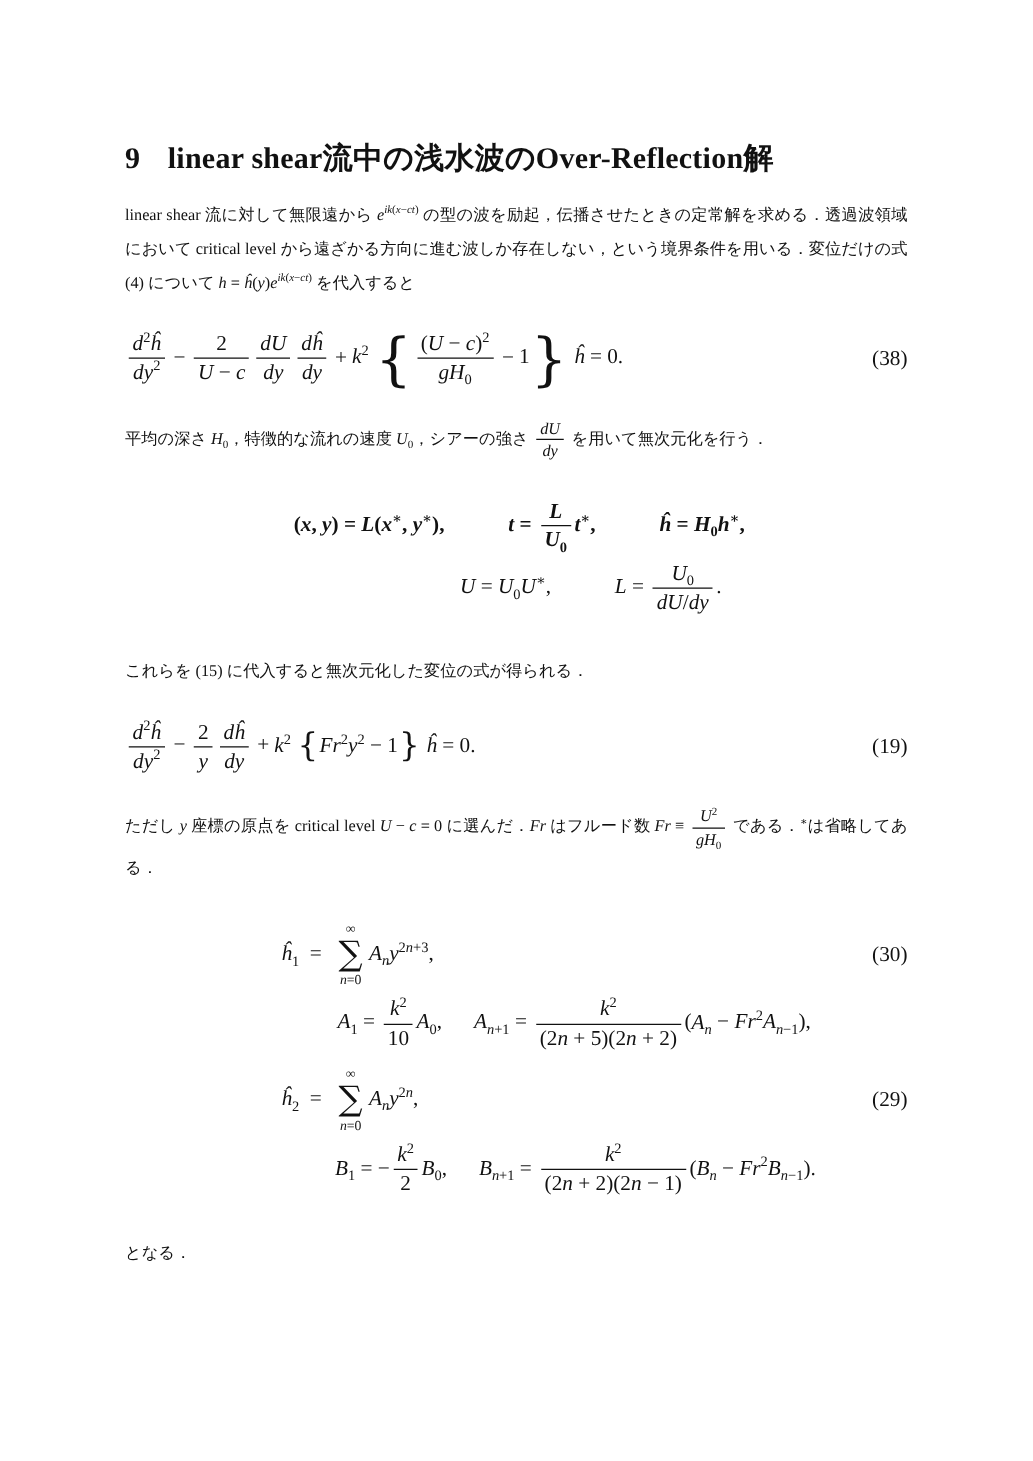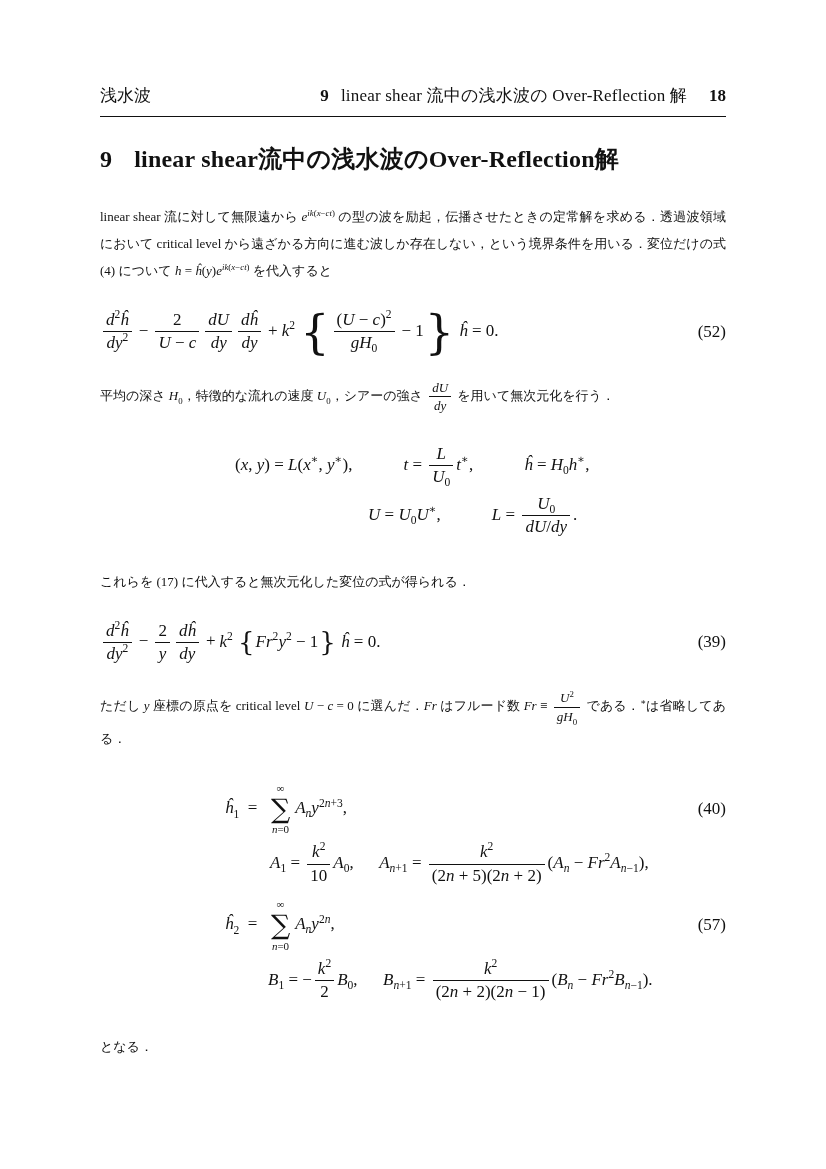--- a/index.html
+++ b/index.html
@@ -26,21 +26,21 @@
   }
   .rh-left { flex: 0 0 auto; }
   .rh-right { margin-left: auto; display: flex; align-items: baseline; gap: 22px; }
   .rh-sec { letter-spacing: 0.2px; }
   .rh-secno { font-weight: bold; margin-right: 12px; }
   .rh-page { font-weight: bold; }
 
   
   h1.section-heading {
     font-size: 24px; font-weight: bold;
-    margin: 26px 0 18px 0;
+    margin: 26px 0 6px 0;
     letter-spacing: 0.2px;
   }
   h1 .sec-no { margin-right: 22px; }
 
   
   p.body-text {
     font-size: 13px; line-height: 27px;
     margin: 10px 0;
     text-align: justify;
   }
@@ -94,79 +94,72 @@
   .sum .sl { font-size: 11px; line-height: 1.2; }
   .sum .sg { font-size: 27px; line-height: 1.05; font-family: "DejaVu Serif", serif; }
 
   .op { margin: 0 4px; }
 </style>
 </head>
 <body>
 
 <div class="page">
 
-  <div class="running-head">
-    <span class="rh-left">浅水波</span>
-    <span class="rh-right">
-      <span class="rh-sec"><span class="rh-secno">9</span><span>linear shear 流中の浅水波の Over-Reflection 解</span></span>
-      <span class="rh-page">18</span>
-    </span>
-  </div>
 
   <h1 class="section-heading">
     <span class="sec-no">9</span><span>linear shear流中の浅水波のOver-Reflection解</span>
   </h1>
 
   <p class="body-text">linear shear 流に対して無限遠から <i>e</i><sup><i>ik</i>(<i>x</i>−<i>ct</i>)</sup> の型の波を励起，伝播させたときの定常解を求める．透過波領域において critical level から遠ざかる方向に進む波しか存在しない，という境界条件を用いる．変位だけの式 (4) について <i>h</i> = <i>ĥ</i>(<i>y</i>)<i>e</i><sup><i>ik</i>(<i>x</i>−<i>ct</i>)</sup> を代入すると</p>
 
   <div class="eq">
     <span><span class="fr"><span class="nu"><i>d</i><sup>2</sup><i>ĥ</i></span><span class="de"><i>dy</i><sup>2</sup></span></span><span class="op">−</span><span class="fr"><span class="nu">2</span><span class="de"><i>U</i> − <i>c</i></span></span><span class="fr"><span class="nu"><i>dU</i></span><span class="de"><i>dy</i></span></span><span class="fr"><span class="nu"><i>dĥ</i></span><span class="de"><i>dy</i></span></span><span class="op">+</span><i>k</i><sup>2</sup> <span class="br1">{</span><span class="fr"><span class="nu">(<i>U</i> − <i>c</i>)<sup>2</sup></span><span class="de"><i>gH</i><sub>0</sub></span></span><span class="op">−</span>1<span class="br1">}</span> <i>ĥ</i> = 0.</span>
-    <span class="eqnum">(52)</span>
+    <span class="eqnum">(38)</span>
   </div>
 
   <p class="body-text">平均の深さ <i>H</i><sub>0</sub>，特徴的な流れの速度 <i>U</i><sub>0</sub>，シアーの強さ <span class="fr"><span class="nu"><i>dU</i></span><span class="de"><i>dy</i></span></span> を用いて無次元化を行う．</p>
 
   <div class="eq-block gap-top">
-    <div class="eq left" style="padding-left:135px;">
+    <div class="eq left" style="padding-left:135px;font-weight:bold;">
       <span>(<i>x</i>, <i>y</i>) = <i>L</i>(<i>x</i><sup>∗</sup>, <i>y</i><sup>∗</sup>),   <i>t</i> = <span class="fr"><span class="nu"><i>L</i></span><span class="de"><i>U</i><sub>0</sub></span></span><i>t</i><sup>∗</sup>,   <i>ĥ</i> = <i>H</i><sub>0</sub><i>h</i><sup>∗</sup>,</span>
     </div>
     <div class="eq left" style="padding-left:268px;">
       <span><i>U</i> = <i>U</i><sub>0</sub><i>U</i><sup>∗</sup>,   <i>L</i> = <span class="fr"><span class="nu"><i>U</i><sub>0</sub></span><span class="de"><i>dU</i>/<i>dy</i></span></span>.</span>
     </div>
   </div>
 
-  <p class="body-text gap-top">これらを (17) に代入すると無次元化した変位の式が得られる．</p>
+  <p class="body-text gap-top">これらを (15) に代入すると無次元化した変位の式が得られる．</p>
 
   <div class="eq">
     <span><span class="fr"><span class="nu"><i>d</i><sup>2</sup><i>ĥ</i></span><span class="de"><i>dy</i><sup>2</sup></span></span><span class="op">−</span><span class="fr"><span class="nu">2</span><span class="de"><i>y</i></span></span><span class="fr"><span class="nu"><i>dĥ</i></span><span class="de"><i>dy</i></span></span><span class="op">+</span><i>k</i><sup>2</sup> <span class="br2">{</span><i>Fr</i><sup>2</sup><i>y</i><sup>2</sup> − 1<span class="br2">}</span> <i>ĥ</i> = 0.</span>
-    <span class="eqnum">(39)</span>
+    <span class="eqnum">(19)</span>
   </div>
 
   <p class="body-text">ただし <i>y</i> 座標の原点を critical level <i>U</i> − <i>c</i> = 0 に選んだ．<i>Fr</i> はフルード数 <i>Fr</i> ≡ <span class="fr"><span class="nu"><i>U</i><sup>2</sup></span><span class="de"><i>gH</i><sub>0</sub></span></span> である．<sup>∗</sup>は省略してある．</p>
 
 
   <div class="eq-block gap-top">
     <div class="eq left" style="padding-left:125px;">
       <span><i>ĥ</i><sub>1</sub> = <span class="sum">
             <span class="sl">∞</span>
             <span class="sg">∑</span>
             <span class="sl"><i>n</i>=0</span>
           </span><i>A<sub>n</sub></i><i>y</i><sup>2<i>n</i>+3</sup>,</span>
-      <span class="eqnum">(40)</span>
+      <span class="eqnum">(30)</span>
     </div>
     <div class="eq left" style="padding-left:170px;align-items:center;">
       <span><i>A</i><sub>1</sub> = <span class="fr"><span class="nu"><i>k</i><sup>2</sup></span><span class="de">10</span></span><i>A</i><sub>0</sub>,  <i>A</i><sub><i>n</i>+1</sub> = <span class="fr"><span class="nu"><i>k</i><sup>2</sup></span><span class="de">(2<i>n</i> + 5)(2<i>n</i> + 2)</span></span>(<i>A<sub>n</sub></i> − <i>Fr</i><sup>2</sup><i>A</i><sub><i>n</i>−1</sub>),</span>
     </div>
     <div class="eq left" style="padding-left:125px; margin-top:12px;">
       <span><i>ĥ</i><sub>2</sub> = <span class="sum">
             <span class="sl">∞</span>
             <span class="sg">∑</span>
             <span class="sl"><i>n</i>=0</span>
           </span><i>A<sub>n</sub></i><i>y</i><sup>2<i>n</i></sup>,</span>
-      <span class="eqnum">(57)</span>
+      <span class="eqnum">(29)</span>
     </div>
     <div class="eq left" style="padding-left:168px;">
       <span><i>B</i><sub>1</sub> = −<span class="fr"><span class="nu"><i>k</i><sup>2</sup></span><span class="de">2</span></span><i>B</i><sub>0</sub>,  <i>B</i><sub><i>n</i>+1</sub> = <span class="fr"><span class="nu"><i>k</i><sup>2</sup></span><span class="de">(2<i>n</i> + 2)(2<i>n</i> − 1)</span></span>(<i>B<sub>n</sub></i> − <i>Fr</i><sup>2</sup><i>B</i><sub><i>n</i>−1</sub>).</span>
     </div>
   </div>
 
   <p class="body-text">となる．</p>
 
 </div>
 

